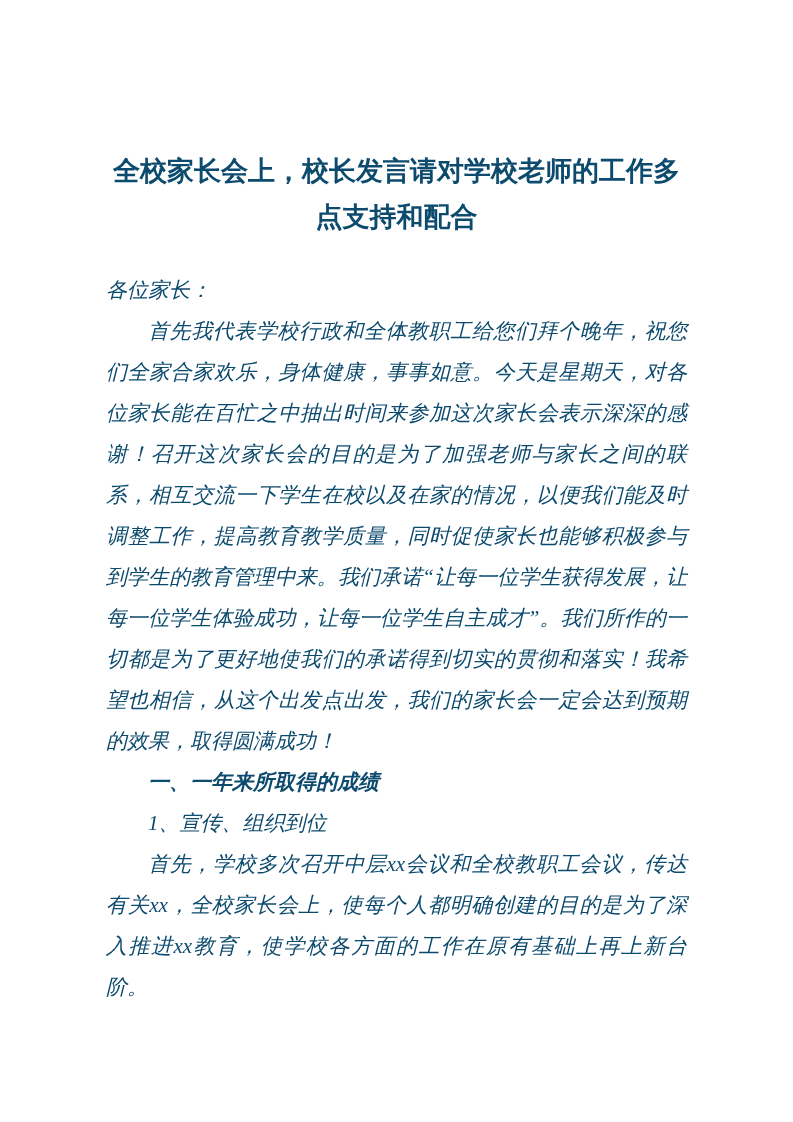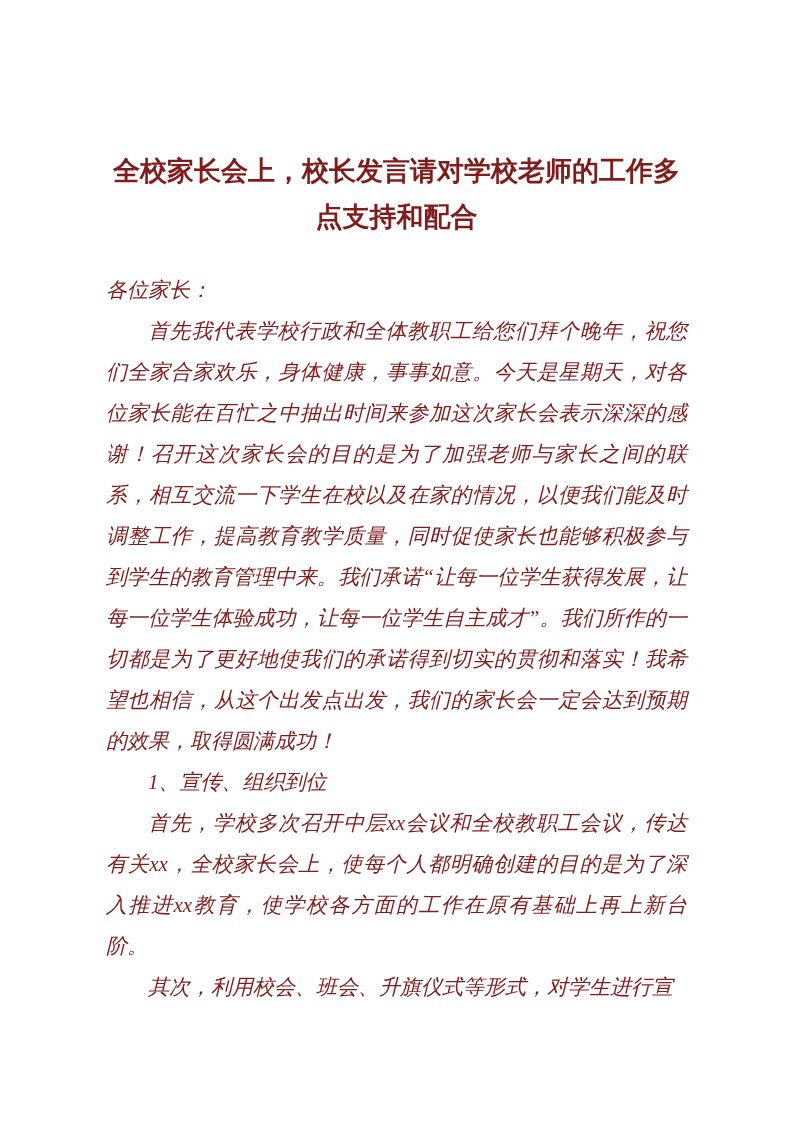--- a/index.html
+++ b/index.html
@@ -10,21 +10,21 @@
   .page {
     position: relative;
     width: 793px;
     height: 1122px;
     margin: 0 auto;
     background: #ffffff;
     box-sizing: border-box;
     padding: 148px 106px 12px 106px;
     overflow: hidden;
     font-family: "Liberation Serif", "DejaVu Serif", serif;
-    color: #7f1d1d;
+    color: #0c4a6e;
   }
   .doc-title {
     margin: 0 0 30px 0;
     font-size: 27px;
     font-weight: bold;
     line-height: 46px;
     text-align: center;
     font-family: "Liberation Serif", "DejaVu Serif", serif;
   }
   .doc-body p.para {
@@ -43,17 +43,17 @@
   }
 </style>
 </head>
 <body>
 
 <div class="page">
   <h1 class="doc-title">全校家长会上，校长发言请对学校老师的工作多点支持和配合</h1>
   <div class="doc-body" id="doc-body">
       <p class="para">各位家长：</p>
       <p class="para indent">首先我代表学校行政和全体教职工给您们拜个晚年，祝您们全家合家欢乐，身体健康，事事如意。今天是星期天，对各位家长能在百忙之中抽出时间来参加这次家长会表示深深的感谢！召开这次家长会的目的是为了加强老师与家长之间的联系，相互交流一下学生在校以及在家的情况，以便我们能及时调整工作，提高教育教学质量，同时促使家长也能够积极参与到学生的教育管理中来。我们承诺“让每一位学生获得发展，让每一位学生体验成功，让每一位学生自主成才”。我们所作的一切都是为了更好地使我们的承诺得到切实的贯彻和落实！我希望也相信，从这个出发点出发，我们的家长会一定会达到预期的效果，取得圆满成功！</p>
+      <p class="para indent bold">一、一年来所取得的成绩</p>
       <p class="para indent">1、宣传、组织到位</p>
       <p class="para indent">首先，学校多次召开中层xx会议和全校教职工会议，传达有关xx，全校家长会上，使每个人都明确创建的目的是为了深入推进xx教育，使学校各方面的工作在原有基础上再上新台阶。</p>
-      <p class="para indent">其次，利用校会、班会、升旗仪式等形式，对学生进行宣</p>
     </div>
 </div>
 
 </body></html>

